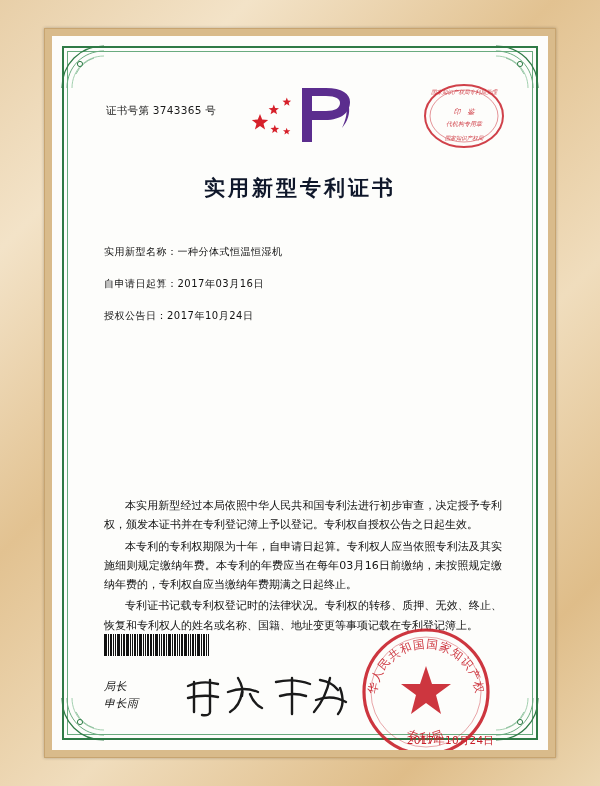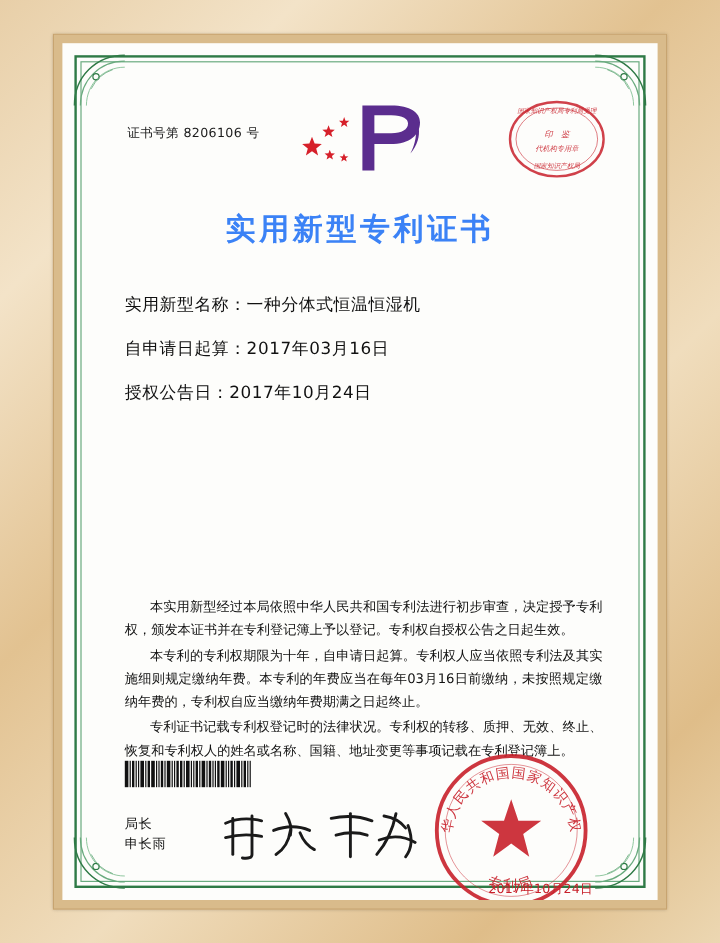--- a/index.html
+++ b/index.html
@@ -98,34 +98,34 @@
     right: 12px; top: 8px;
     width: 84px; height: 84px; font-style: italic;
   }
 
   .title {
     position: absolute;
     left: 0; top: 108px;
     width: 436px;
     text-align: center;
     font-family: Liberation Mono, monospace;
-    font-size: 25px;
+    font-size: 21px;
     font-weight: bold;
     letter-spacing: 3px;
-    color: #3b82f6;
+    color: #0f172a;
   }
 
   .fields {
     position: absolute;
     left: 22px;
     top: 180px;
     width: 400px;
   }
   .field-row {
-    font-size: 14px;
+    font-size: 10px;
     color: #111;
     margin-bottom: 20px;
     letter-spacing: .5px;
     line-height: 1.2;
   }
   .field-label {
     display: inline-block;
   }
   .field-value {
     display: inline;
@@ -164,20 +164,21 @@
 
   
   .sig-label {
     position: absolute;
     left: 22px;
     top: 612px;
     font-size: 11px;
     color: #111;
     line-height: 1.55;
     letter-spacing: .5px;
+    font-style: italic;
   }
   .sig-script {
     position: absolute;
     left: 98px;
     top: 606px;
     width: 180px;
     height: 48px;
   }
 
   
@@ -239,21 +240,21 @@
         <path d="M2 44 C2 20 20 2 44 2" fill="none" stroke="#2f7a46" stroke-width="1.2"></path>
         <path d="M7 44 C7 23 23 7 44 7" fill="none" stroke="#6aab7f" stroke-width="1"></path>
         <path d="M12 44 C12 26 26 12 44 12" fill="none" stroke="#8cc49c" stroke-width=".8"></path>
         <circle cx="20" cy="20" r="2.6" fill="none" stroke="#2f7a46" stroke-width="1"></circle>
         <path d="M16 30 q6 -12 18 -16" fill="none" stroke="#6aab7f" stroke-width=".7"></path>
       </svg>
     </div>
 
     <div class="content">
 
-      <div class="cert-no">证书号第 8206106 号</div>
+      <div class="cert-no">证书号第 3743365 号</div>
 
       <div class="logo">
         <svg width="110" height="62" viewBox="0 0 110 62">
 
           <g fill="#d6202a">
             <polygon points="10,30 12.2,35.6 18.2,35.9 13.5,39.7 15.1,45.5 10,42.1 4.9,45.5 6.5,39.7 1.8,35.9 7.8,35.6"></polygon>
             <polygon points="22,20 23.6,24.2 28.1,24.4 24.6,27.3 25.8,31.6 22,29.1 18.2,31.6 19.4,27.3 15.9,24.4 20.4,24.2" transform="scale(.85) translate(6,4)"></polygon>
             <polygon points="34,13 35.4,16.7 39.4,16.9 36.3,19.4 37.3,23.2 34,21 30.7,23.2 31.7,19.4 28.6,16.9 32.6,16.7" transform="scale(.8) translate(12,4)"></polygon>
             <polygon points="22,44 23.4,47.7 27.4,47.9 24.3,50.4 25.3,54.2 22,52 18.7,54.2 19.7,50.4 16.6,47.9 20.6,47.7" transform="scale(.8) translate(9,7)"></polygon>
             <polygon points="34,52 35.2,55.2 38.7,55.4 36,57.5 36.9,60.8 34,58.9 31.1,60.8 32,57.5 29.3,55.4 32.8,55.2" transform="scale(.78) translate(13,4)"></polygon>

